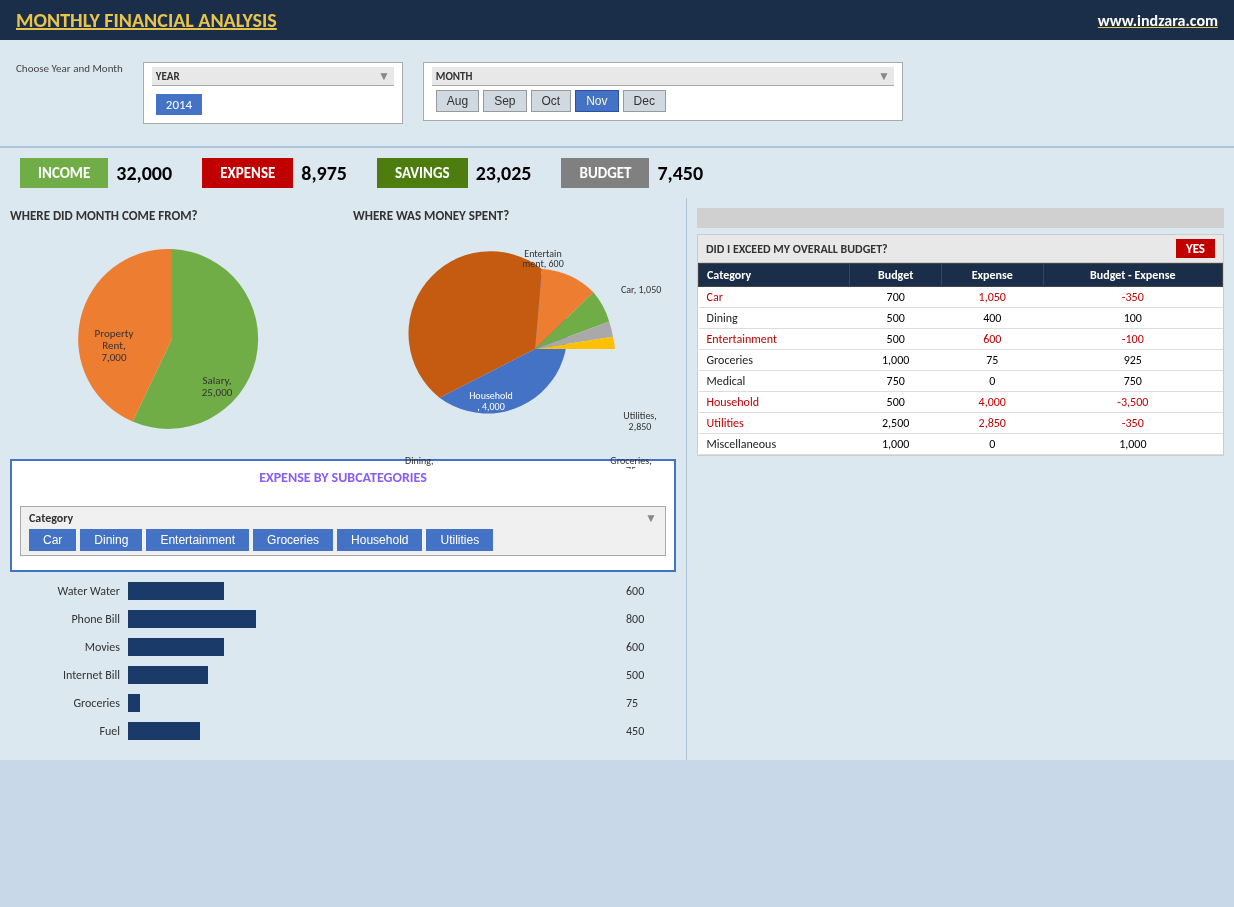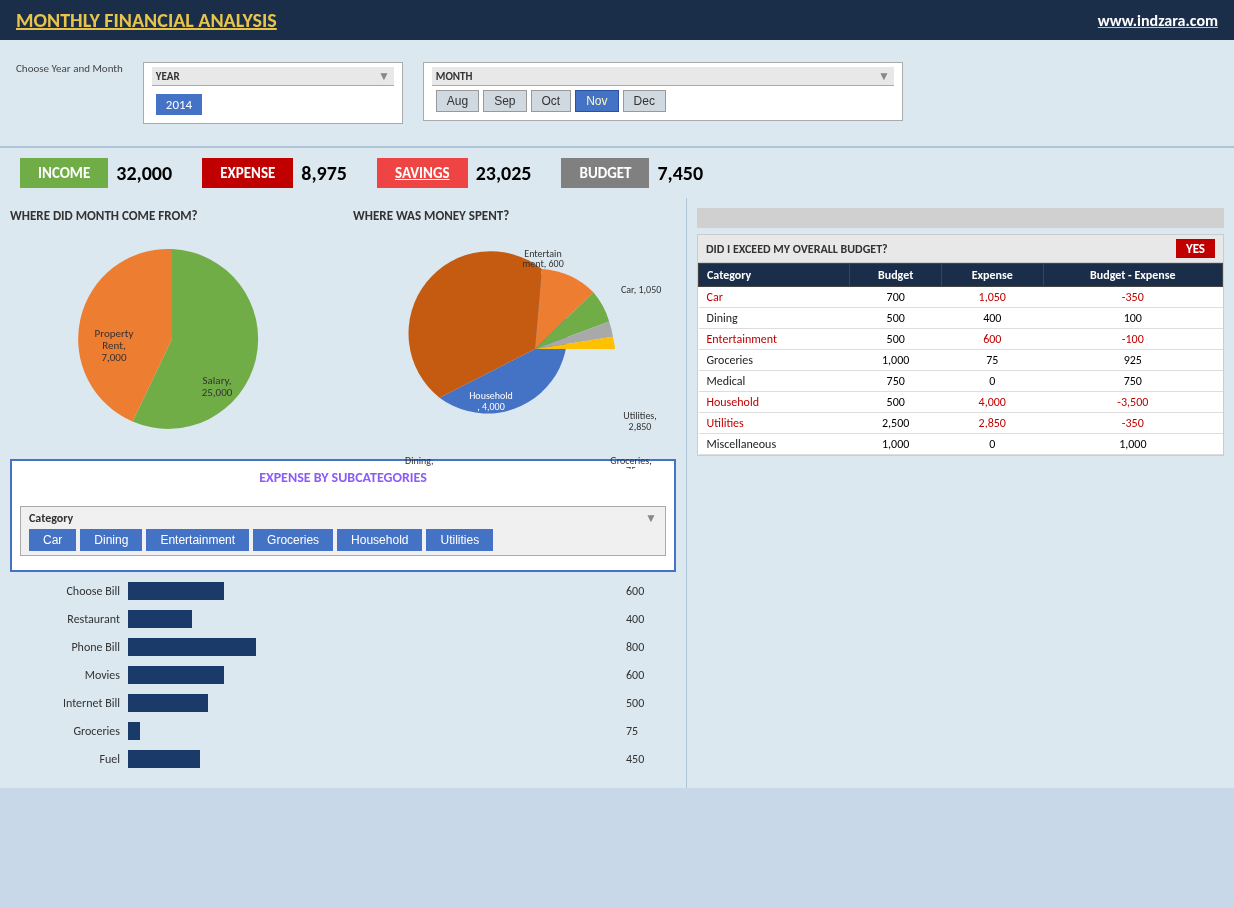--- a/index.html
+++ b/index.html
@@ -116,21 +116,21 @@
     }
 
     .summary-value {
       font-size: 20px;
       font-weight: bold;
       color: #000000;
     }
 
     .label-income { background: #70ad47; }
     .label-expense { background: #c00000; }
-    .label-savings { background: #ef4444; text-decoration: underline; }
+    .label-savings { background: #4d7c0f; }
     .label-budget { background: #808080; }
 
     .main-content {
       display: flex;
       gap: 0;
       padding: 0;
     }
 
     .left-panel {
       flex: 1;
@@ -464,32 +464,25 @@
           <button class="cat-btn">Groceries</button>
           <button class="cat-btn">Household</button>
           <button class="cat-btn">Utilities</button>
         </div>
       </div>
     </div>
 
     <div class="bar-chart-section">
       <div class="bar-chart-container" id="bar-chart-container">
       <div class="bar-row">
-    <span class="bar-label">Choose Bill</span>
+    <span class="bar-label">Water Water</span>
     <div class="bar-track">
       <div class="bar-fill" style="width:96px;"></div>
     </div>
     <span class="bar-value">600</span>
-  </div>
-          <div class="bar-row">
-    <span class="bar-label">Restaurant</span>
-    <div class="bar-track">
-      <div class="bar-fill" style="width:64px;"></div>
-    </div>
-    <span class="bar-value">400</span>
   </div>
           <div class="bar-row">
     <span class="bar-label">Phone Bill</span>
     <div class="bar-track">
       <div class="bar-fill" style="width:128px;"></div>
     </div>
     <span class="bar-value">800</span>
   </div>
           <div class="bar-row">
     <span class="bar-label">Movies</span>

